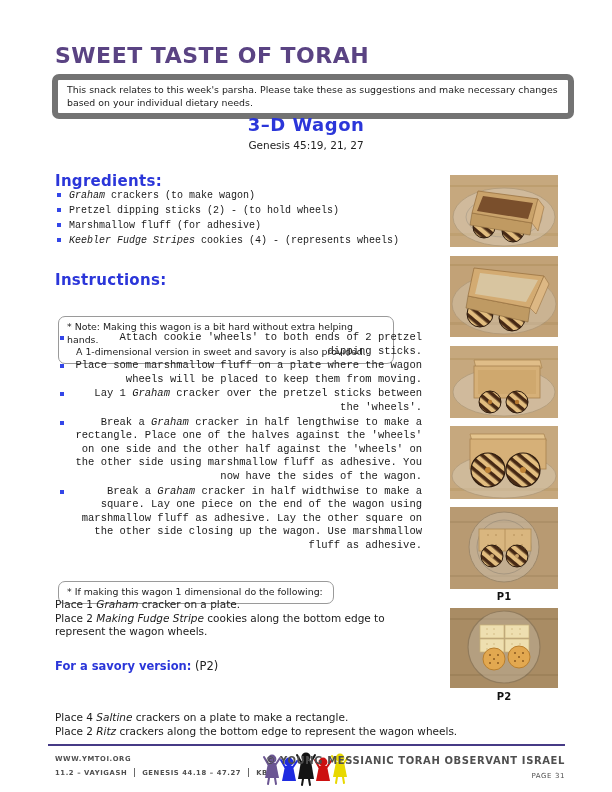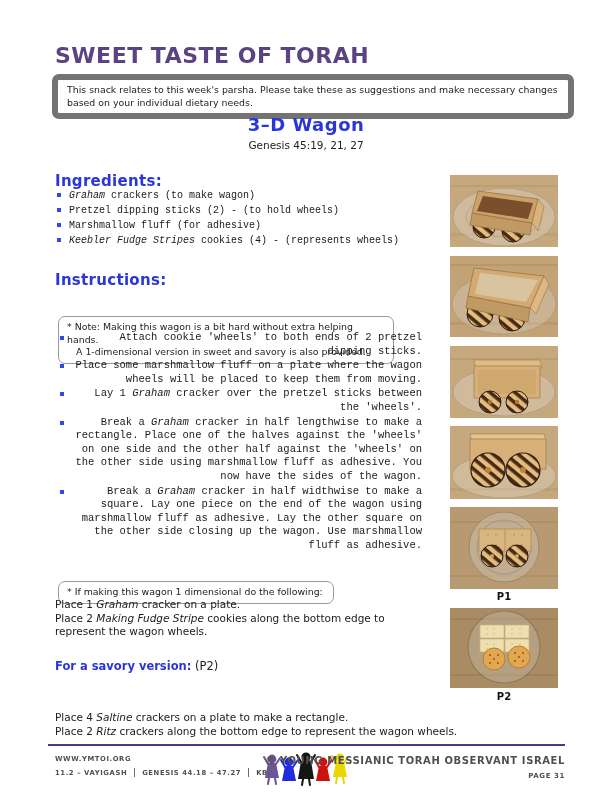--- a/index.html
+++ b/index.html
@@ -82,21 +82,21 @@
   .footer-line{
     position:absolute;left:48px;top:744px;width:517px;height:2px;background:#463a86;
   }
   .footer-left{position:absolute;left:55px;top:755px;color:#4f4f4f;}
   .f-website{font-size:6.8px;font-weight:bold;letter-spacing:0.6px;}
   .f-ref{margin-top:5px;font-size:6.8px;font-weight:bold;letter-spacing:0.6px;
     display:flex;align-items:center;}
   .f-ref .sep{display:inline-block;width:1px;height:9px;background:#6a6a6a;margin:0 7px;}
   .footer-right{position:absolute;right:47px;top:755px;text-align:right;color:#4f4f4f;}
   .f-copy{font-size:10px;font-weight:bold;letter-spacing:0.6px;}
-  .f-page{margin-top:6px;font-size:7px;font-weight:bold;letter-spacing:0.6px;}
+  .f-page{margin-top:6px;font-size:7px;font-weight:normal;letter-spacing:0.6px;}
   .logo{position:absolute;left:263px;top:752px;width:86px;height:34px;}
 </style>
 </head>
 <body>
 
 <div class="page">
 
   <svg width="0" height="0" style="position:absolute" aria-hidden="true">
     <defs>
       <pattern id="cookieStripes" patternUnits="userSpaceOnUse" width="8" height="8" patternTransform="rotate(40)">

